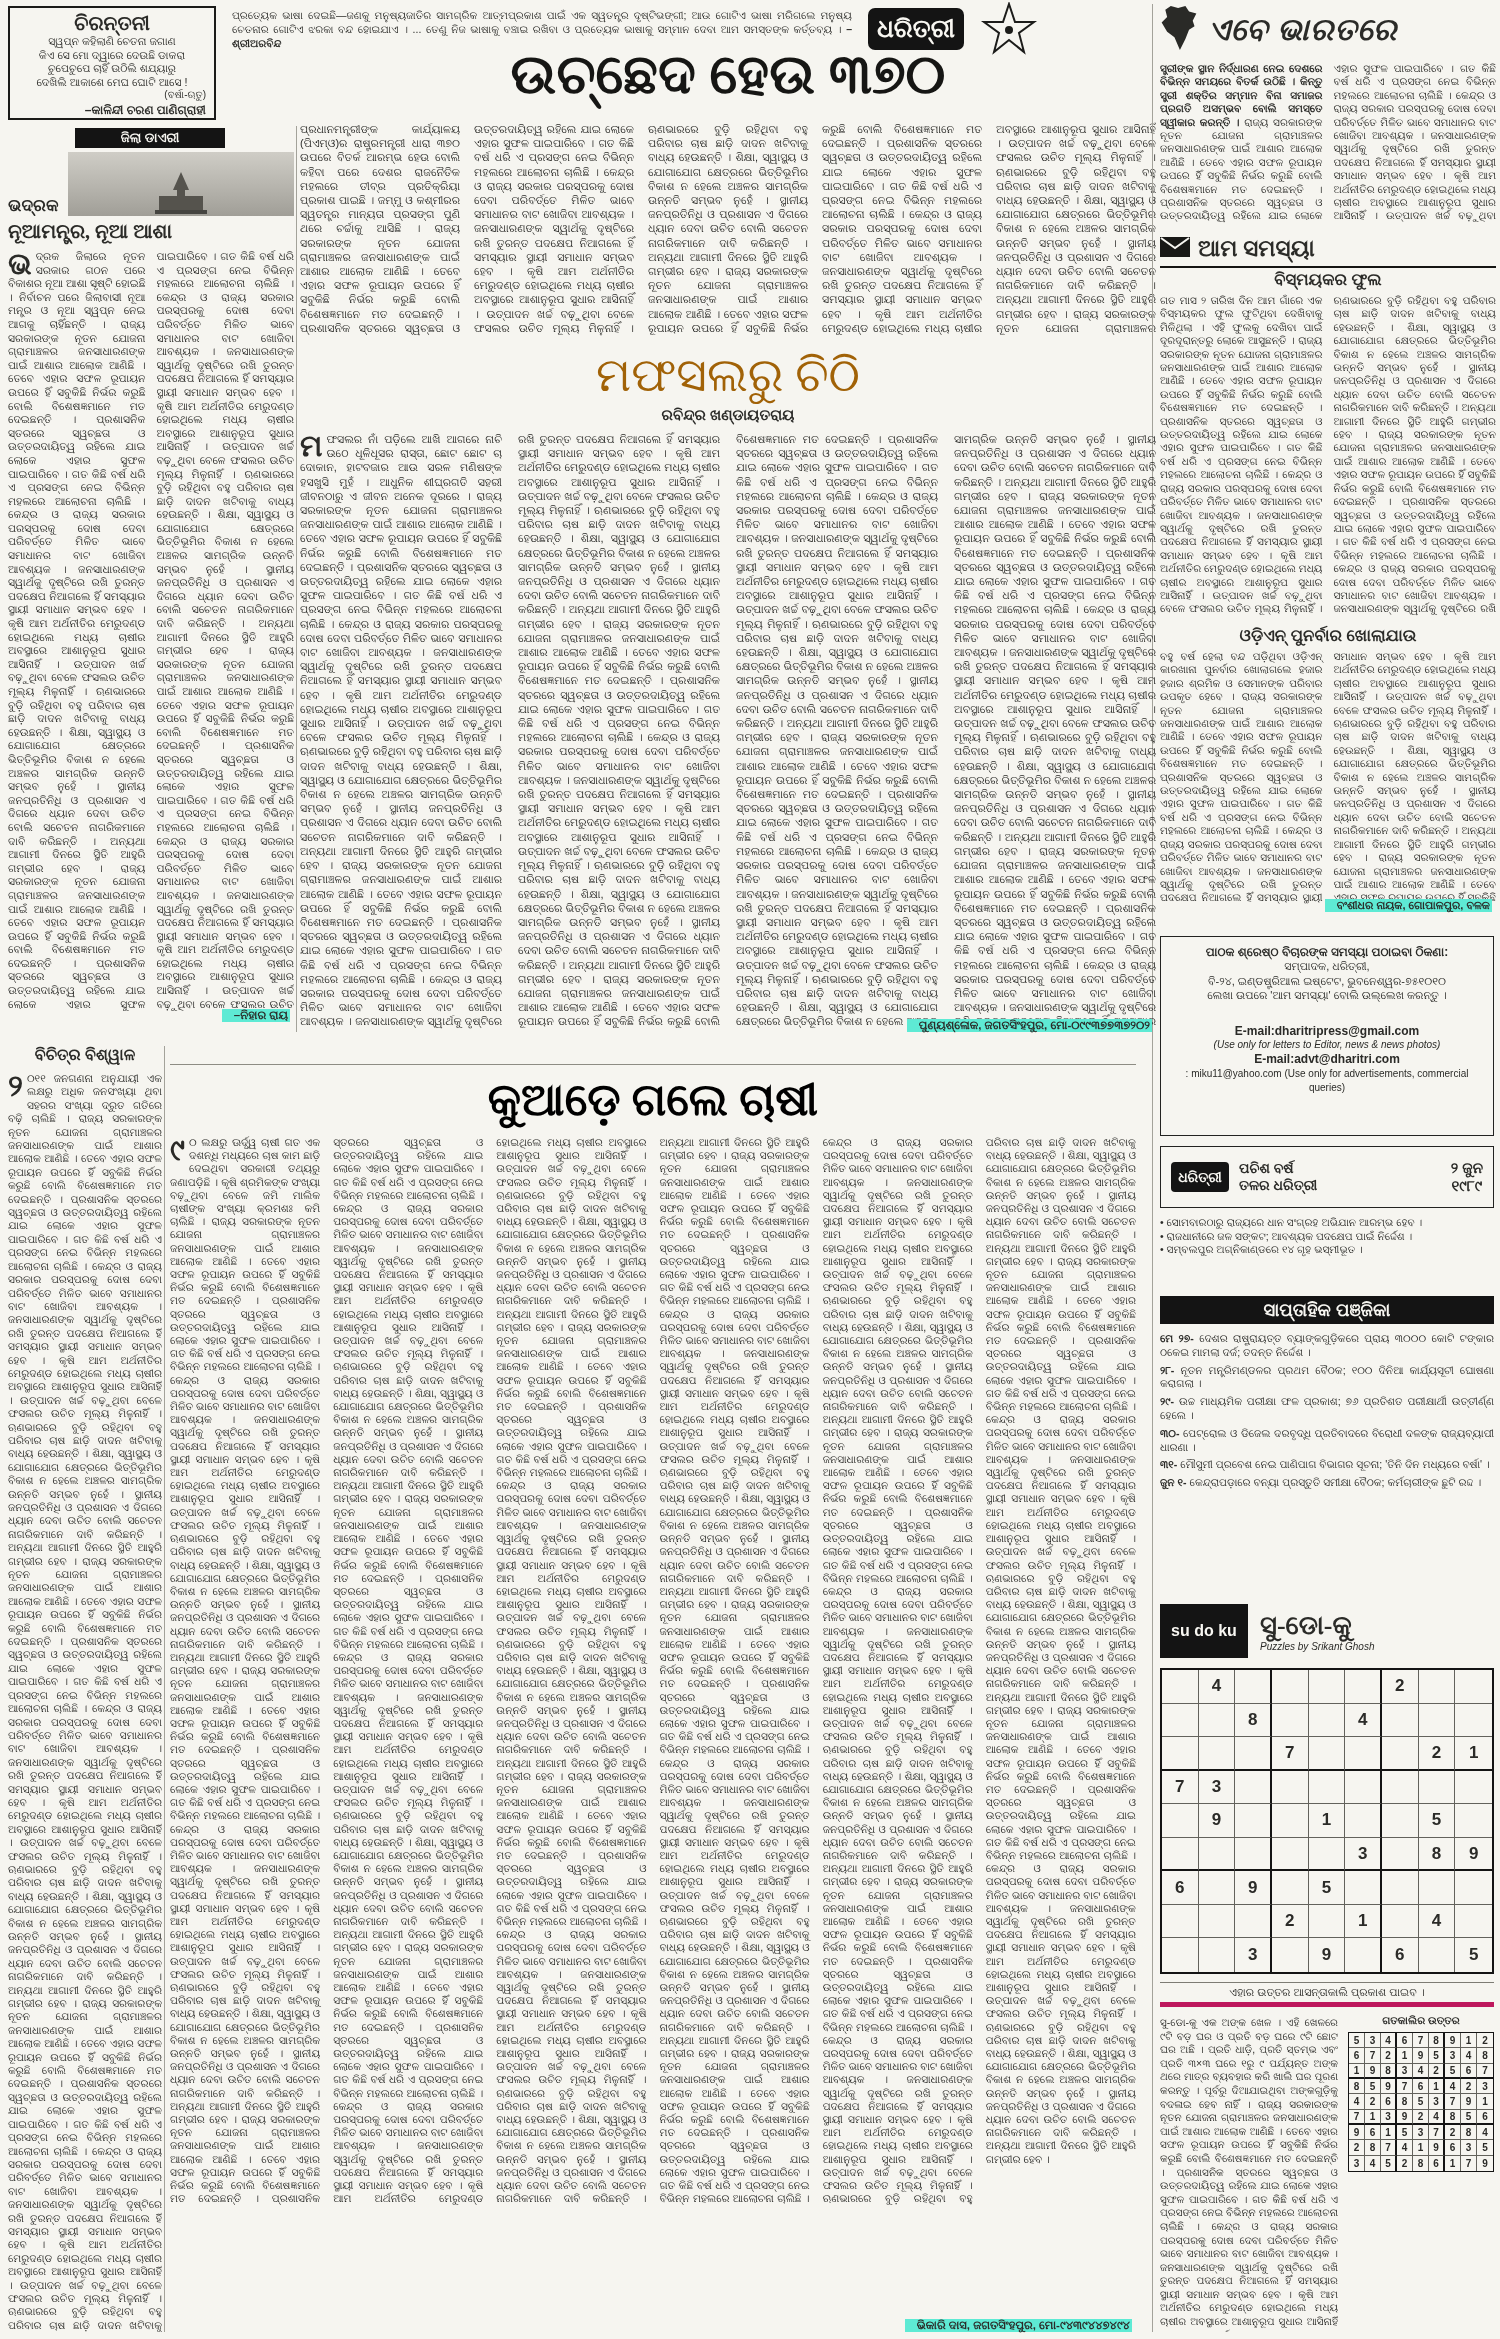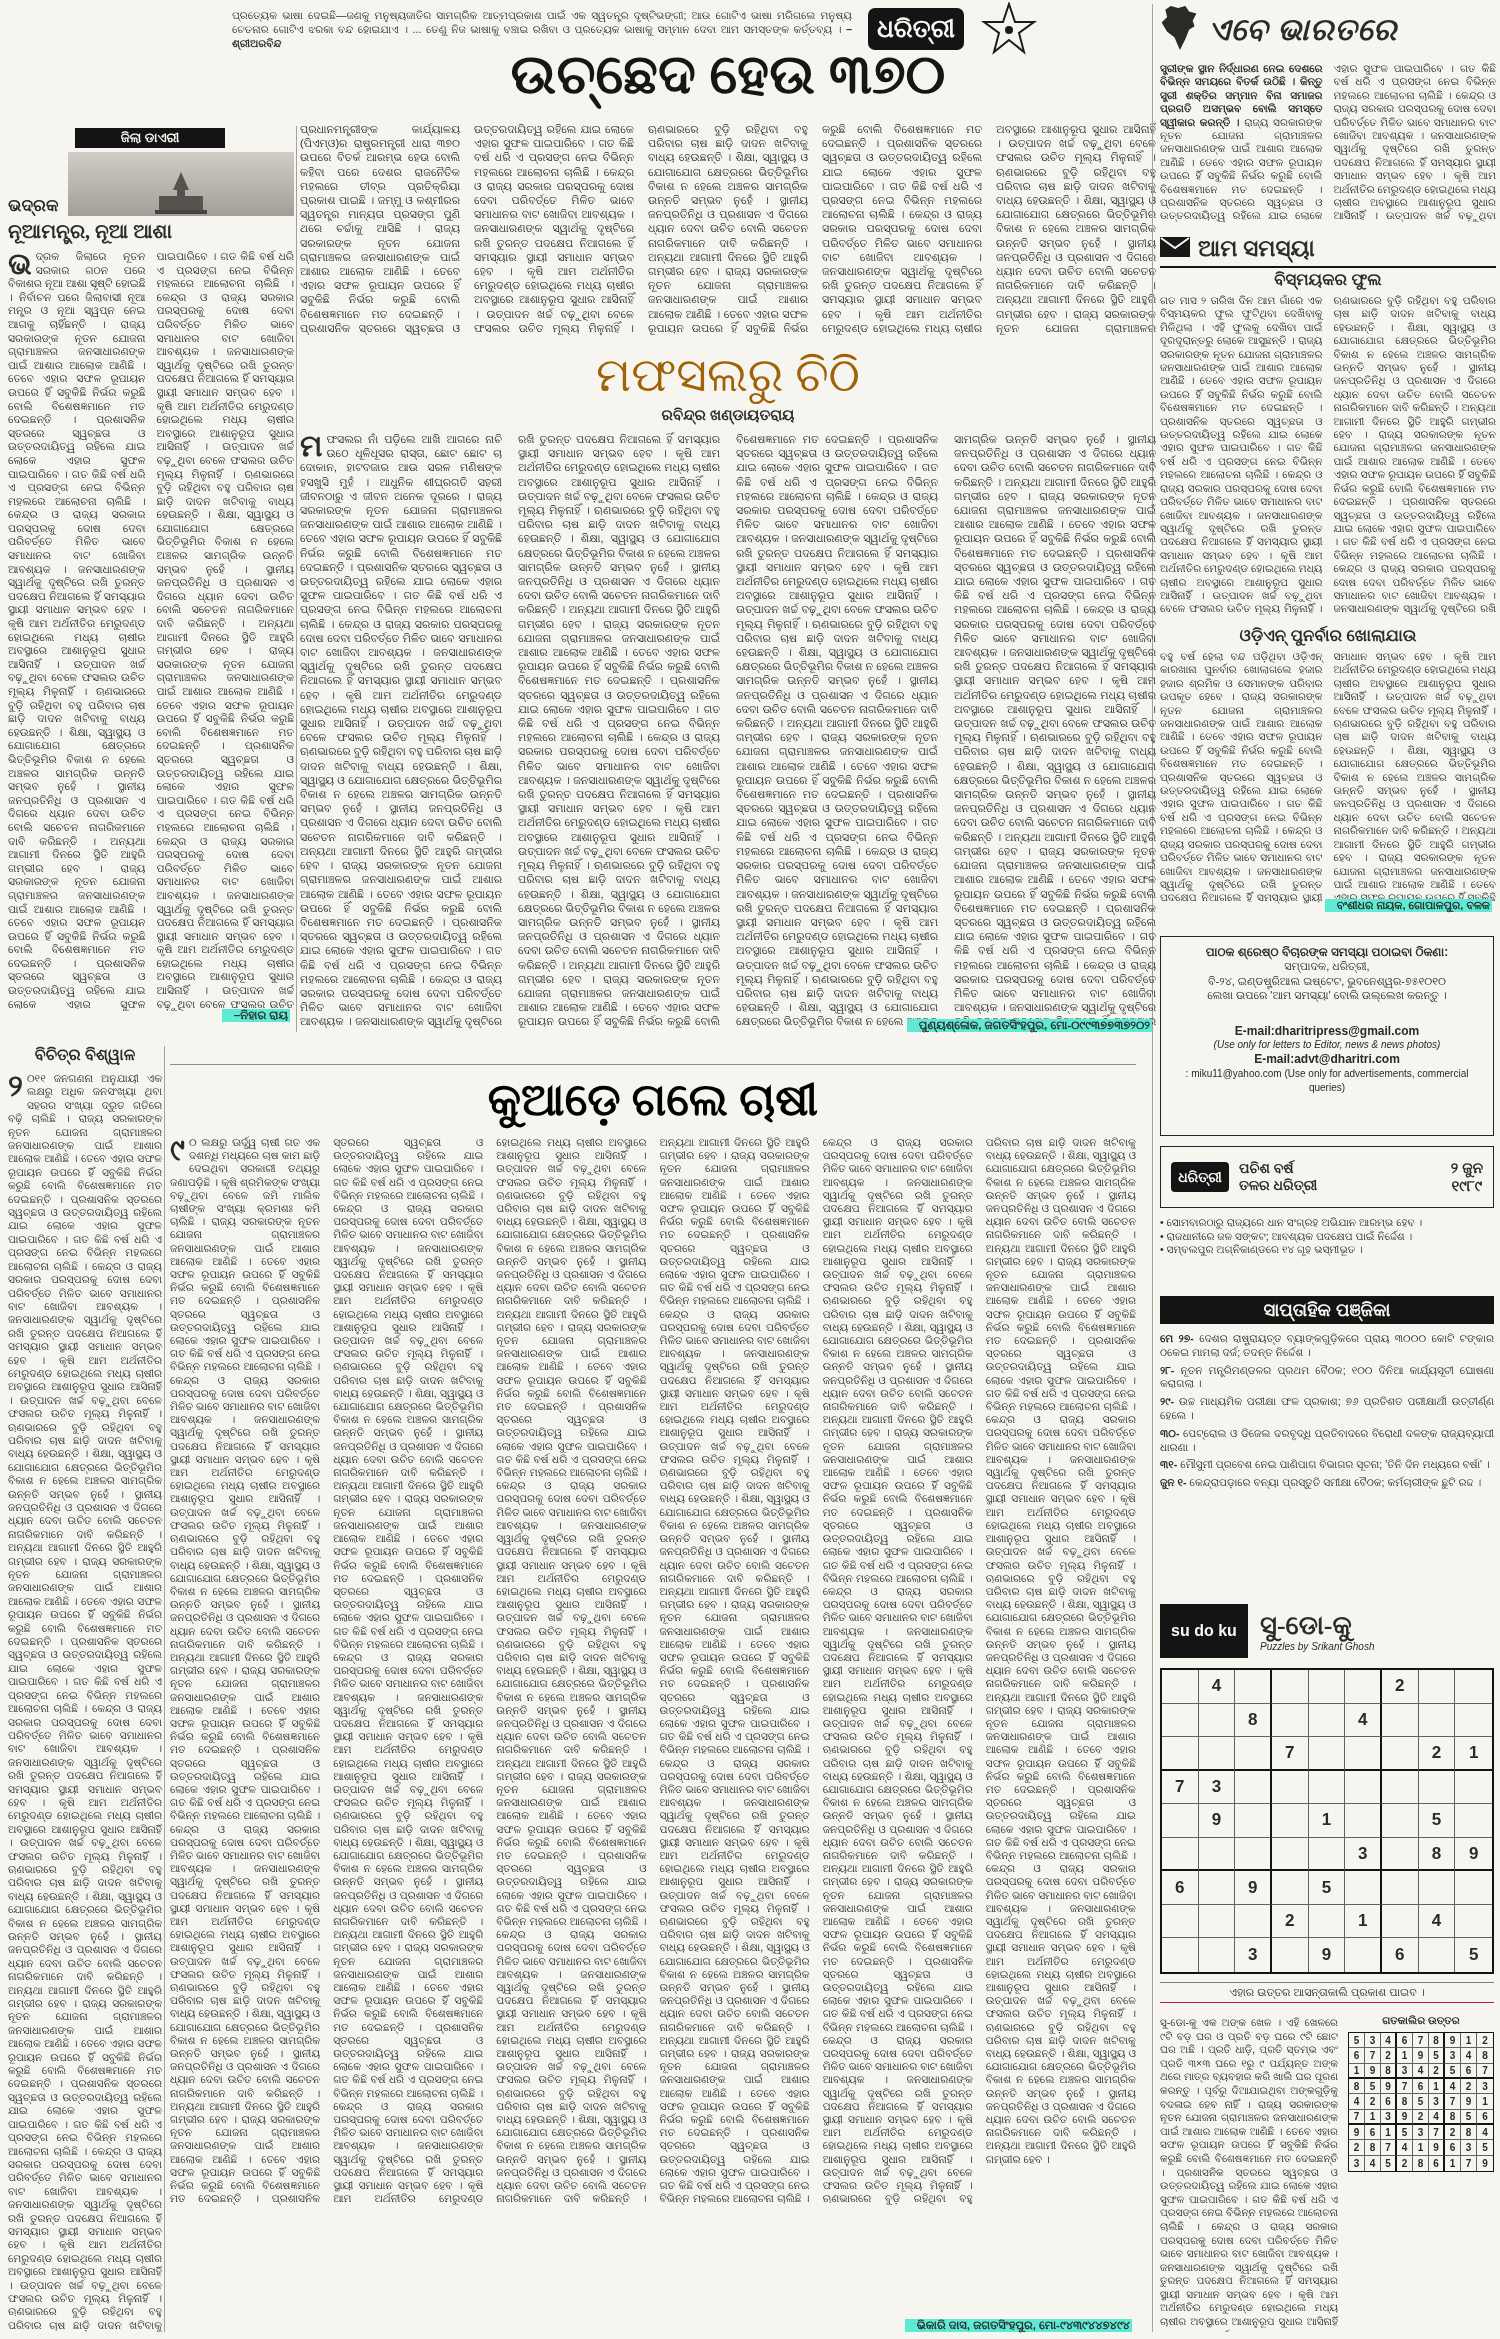--- a/index.html
+++ b/index.html
@@ -47,20 +47,29 @@
   .sd-cell:nth-last-child(-n+9){border-bottom:none;}
   .sd-main{left:1160px;top:1668px;width:334px;height:306px;font-size:17px;}
   .sd-sol{left:1348px;top:2032px;width:146px;height:140px;font-size:10px;}
   .photo{flex:1;background:linear-gradient(#cfcdc6 0%,#b6b4ad 55%,#a09e97 100%);display:flex;align-items:flex-end;justify-content:center;}
 </style>
 </head>
 <body>
 
 <div class="page">
 
+  <div class="abs poem-box">
+    <h3 class="poem-title">ଚିରନ୍ତନୀ</h3>
+    <p class="poem-line">ସ୍ୱପ୍ନ କହିଲାଣି ଚେତନା ଜଗାଣ</p>
+    <p class="poem-line">କିଏ ସେ ମୋ ଦ୍ୱାରେ ଦେଉଛି ଡାକରା</p>
+    <p class="poem-line">ଚୁପେଚୁପେ ଚାହିଁ ଉଠିଲି ଶଯ୍ୟାରୁ</p>
+    <p class="poem-line">ଦେଖିଲି ଆକାଶେ ମେଘ ଘୋଟି ଆସେ !</p>
+    <span class="poem-note">(ବର୍ଷା-ଋତୁ)</span>
+    <div class="poem-author">–କାଳିନ୍ଦୀ ଚରଣ ପାଣିଗ୍ରାହୀ</div>
+  </div>
 
   <div class="abs quote just">
     <span>ପ୍ରତ୍ୟେକ ଭାଷା ଦେଇଛି—ଜଣକୁ ମନୁଷ୍ୟଜାତିର ସାମଗ୍ରିକ ଆତ୍ମପ୍ରକାଶ ପାଇଁ ଏକ ସ୍ୱତନ୍ତ୍ର ଦୃଷ୍ଟିଭଙ୍ଗୀ; ଆଉ ଗୋଟିଏ ଭାଷା ମରିଗଲେ ମନୁଷ୍ୟ ଚେତନାର ଗୋଟିଏ ଝରକା ବନ୍ଦ ହୋଇଯାଏ । ... ତେଣୁ ନିଜ ଭାଷାକୁ ବଞ୍ଚାଇ ରଖିବା ଓ ପ୍ରତ୍ୟେକ ଭାଷାକୁ ସମ୍ମାନ ଦେବା ଆମ ସମସ୍ତଙ୍କ କର୍ତ୍ତବ୍ୟ ।</span>
     <span class="b">–ଶ୍ରୀଅରବିନ୍ଦ</span>
   </div>
 
   <div class="abs bar logo-box">ଧରିତ୍ରୀ</div>
 
   <div class="abs star">
     <svg width="58" height="56" viewBox="0 0 58 56">
@@ -271,21 +280,21 @@
       <div class="sd-cell"></div>
       <div class="sd-cell br">3</div>
       <div class="sd-cell"></div>
       <div class="sd-cell">9</div>
       <div class="sd-cell br"></div>
       <div class="sd-cell">6</div>
       <div class="sd-cell"></div>
       <div class="sd-cell">5</div>
     </div>
 
-  <div class="abs ctr" style="left:1160px;top:1982px;width:334px;font-size:11px;border-top:1px solid #7d7c74;border-bottom:1px solid #be185d;padding:3px 0;">ଏହାର ଉତ୍ତର ଆସନ୍ତାକାଲି ପ୍ରକାଶ ପାଇବ ।</div>
+  <div class="abs ctr" style="left:1160px;top:1982px;width:334px;font-size:11px;border-top:1px solid #7d7c74;border-bottom:5px solid #be185d;padding:3px 0;">ଏହାର ଉତ୍ତର ଆସନ୍ତାକାଲି ପ୍ରକାଶ ପାଇବ ।</div>
 
   <div class="abs clip just" style="left:1160px;top:2016px;width:178px;height:316px;font-size:10.4px;line-height:13.6px;">
     <p><span>ସୁ-ଡୋ-କୁ ଏକ ଅଙ୍କ ଖେଳ । ଏହି ଖେଳରେ ୯ଟି ବଡ଼ ଘର ଓ ପ୍ରତି ବଡ଼ ଘରେ ୯ଟି ଛୋଟ ଘର ଅଛି । ପ୍ରତି ଧାଡ଼ି, ପ୍ରତି ସ୍ତମ୍ଭ ଏବଂ ପ୍ରତି ୩×୩ ଘରେ ୧ରୁ ୯ ପର୍ଯ୍ୟନ୍ତ ଅଙ୍କ ଥରେ ମାତ୍ର ବ୍ୟବହାର କରି ଖାଲି ଘର ପୂରଣ କରନ୍ତୁ । ପୂର୍ବରୁ ଦିଆଯାଇଥିବା ଅଙ୍କଗୁଡ଼ିକୁ ବଦଳାଇ ହେବ ନାହିଁ ।</span> <span>ରାଜ୍ୟ ସରକାରଙ୍କ ନୂତନ ଯୋଜନା ଗ୍ରାମାଞ୍ଚଳର ଜନସାଧାରଣଙ୍କ ପାଇଁ ଆଶାର ଆଲୋକ ଆଣିଛି । ତେବେ ଏହାର ସଫଳ ରୂପାୟନ ଉପରେ ହିଁ ସବୁକିଛି ନିର୍ଭର କରୁଛି ବୋଲି ବିଶେଷଜ୍ଞମାନେ ମତ ଦେଇଛନ୍ତି । ପ୍ରଶାସନିକ ସ୍ତରରେ ସ୍ୱଚ୍ଛତା ଓ ଉତ୍ତରଦାୟିତ୍ୱ ରହିଲେ ଯାଇ ଲୋକେ ଏହାର ସୁଫଳ ପାଇପାରିବେ । ଗତ କିଛି ବର୍ଷ ଧରି ଏ ପ୍ରସଙ୍ଗ ନେଇ ବିଭିନ୍ନ ମହଲରେ ଆଲୋଚନା ଚାଲିଛି । କେନ୍ଦ୍ର ଓ ରାଜ୍ୟ ସରକାର ପରସ୍ପରକୁ ଦୋଷ ଦେବା ପରିବର୍ତ୍ତେ ମିଳିତ ଭାବେ ସମାଧାନର ବାଟ ଖୋଜିବା ଆବଶ୍ୟକ । ଜନସାଧାରଣଙ୍କ ସ୍ୱାର୍ଥକୁ ଦୃଷ୍ଟିରେ ରଖି ତୁରନ୍ତ ପଦକ୍ଷେପ ନିଆଗଲେ ହିଁ ସମସ୍ୟାର ସ୍ଥାୟୀ ସମାଧାନ ସମ୍ଭବ ହେବ । କୃଷି ଆମ ଅର୍ଥନୀତିର ମେରୁଦଣ୍ଡ ହୋଇଥିଲେ ମଧ୍ୟ ଚାଷୀର ଅବସ୍ଥାରେ ଆଶାନୁରୂପ ସୁଧାର ଆସିନାହିଁ । ଉତ୍ପାଦନ ଖର୍ଚ୍ଚ ବଢ଼ୁଥିବା ବେଳେ ଫସଲର ଉଚିତ ମୂଲ୍ୟ ମିଳୁନାହିଁ । ଋଣଭାରରେ ବୁଡ଼ି ରହିଥିବା ବହୁ ପରିବାର ଚାଷ ଛାଡ଼ି ଦାଦନ ଖଟିବାକୁ ବାଧ୍ୟ ହେଉଛନ୍ତି । ଶିକ୍ଷା, ସ୍ୱାସ୍ଥ୍ୟ ଓ ଯୋଗାଯୋଗ କ୍ଷେତ୍ରରେ ଭିତ୍ତିଭୂମିର ବିକାଶ ନ ହେଲେ ଅଞ୍ଚଳର ସାମଗ୍ରିକ ଉନ୍ନତି ସମ୍ଭବ ନୁହେଁ । ସ୍ଥାନୀୟ ଜନପ୍ରତିନିଧି ଓ ପ୍ରଶାସନ ଏ ଦିଗରେ ଧ୍ୟାନ ଦେବା ଉଚିତ ବୋଲି ସଚେତନ ନାଗରିକମାନେ ଦାବି କରିଛନ୍ତି । ଅନ୍ୟଥା ଆଗାମୀ ଦିନରେ ସ୍ଥିତି ଆହୁରି ଗମ୍ଭୀର ହେବ ।</span></p>
   </div>
 
   <div class="abs ctr b" style="left:1348px;top:2014px;width:146px;font-size:10.5px;">ଗତକାଲିର ଉତ୍ତର</div>
   <div class="abs sd sd-sol" style="border-width:1.5px;">
       <div class="sd-cell">5</div>
       <div class="sd-cell">3</div>
       <div class="sd-cell br">4</div>

